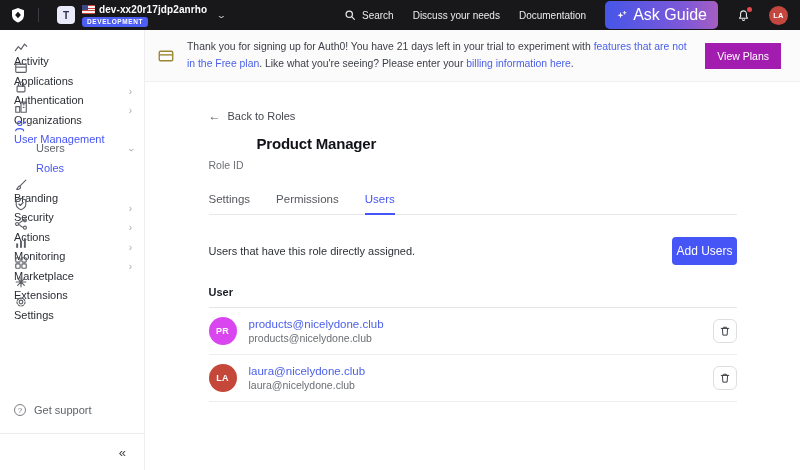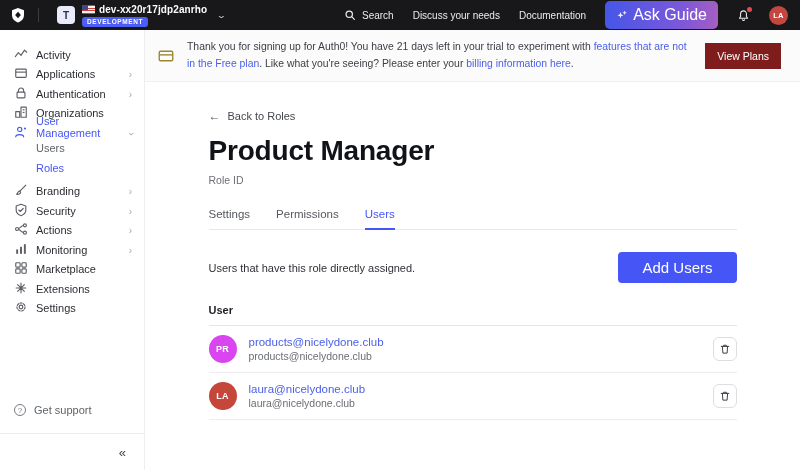--- a/index.html
+++ b/index.html
@@ -34,22 +34,22 @@
   .bell-dot { position:absolute; top:-2px; right:-2px; width:5px; height:5px; border-radius:50%; background:#e5484d; }
   .user-avatar { width:19px; height:19px; border-radius:50%; background:#c4473f; color:#fff;
     font-size:7.5px; font-weight:700; display:flex; align-items:center; justify-content:center; letter-spacing:.3px; cursor:pointer; }
 
   
   .body-row { flex:1; display:flex; min-height:0; }
 
   
   .sidebar { width:145px; flex:0 0 auto; background:#fff; border-right:1px solid #eeeef0;
     padding-top:11px; position:relative; }
-  .side-item { height:19.5px; display:flex; align-items:flex-end; gap:8px; padding:0 12px 0 14px;
-    font-size:11px; color:#2a2d33; cursor:pointer; }
+  .side-item { height:19.5px; display:flex; align-items:flex-start; padding:0 12px 0 14px;
+    font-size:11px; color:#2a2d33; cursor:pointer;flex-direction:column; }
   .side-item .icon { width:14px; height:14px; display:flex; align-items:center; justify-content:center;
     color:#5c5f66; flex:0 0 auto; }
   .side-item.active { color:#4655f5; }
   .side-item.active .icon { color:#4655f5; }
   .side-chevron { margin-left:auto; color:#a8aaaf; font-size:10px; line-height:1; }
   .side-chevron.down { transform:rotate(90deg); }
   .side-sub { height:19.5px; display:flex; align-items:center; padding-left:36px; font-size:11px;
     color:#5f6368; cursor:pointer; }
   .side-sub.active { color:#4655f5; }
   .sidebar-bottom { position:absolute; left:0; right:0; bottom:0; }
@@ -61,40 +61,40 @@
     justify-content:flex-end; padding-right:18px; }
   .collapse-btn { font-size:13px; color:#3c3f44; cursor:pointer; line-height:1; }
 
   
   .main { flex:1; display:flex; flex-direction:column; background:#fff; min-width:0; }
   .banner { height:52px; flex:0 0 auto; background:#fbfbfb; border-bottom:1px solid #f0f0f1;
     display:flex; align-items:center; padding:0 19px 0 12px; gap:12px; }
   .banner-icon { color:#9a8530; flex:0 0 auto; display:flex; }
   .banner-text { font-size:10.4px; line-height:1.55; color:#3b3e45; max-width:525px; }
   .banner-text a { color:#4a5fe8; text-decoration:none; cursor:pointer; }
-  .view-plans-btn { margin-left:auto; background:#7f1d1d; color:#fff; border:none; font-family:inherit;
+  .view-plans-btn { margin-left:auto; background:#a21caf; color:#fff; border:none; font-family:inherit;
     font-size:10.5px; padding:7px 12px; border-radius:0; cursor:pointer; flex:0 0 auto; }
 
   .content { width:528px; margin:0 auto; padding-top:24px; }
   .back-link { display:inline-flex; align-items:center; gap:7px; font-size:11px; color:#44474d; cursor:pointer; }
   .back-arrow { font-size:12px; line-height:1; color:#55585e; }
-  .page-title { margin-top:11px; font-size:28px; font-weight:700; color:#111318; letter-spacing:-.2px; }
+  .page-title { margin-top:11px; font-size:15px; font-weight:700; color:#111318; letter-spacing:-.2px;margin-left:48px; }
   .role-row { margin-top:7px; display:flex; align-items:flex-start; gap:8px; }
   .role-label { font-size:10.5px; color:#6c6f75; }
   .role-badge { font-family:"DejaVu Sans Mono", monospace; font-size:9.5px; color:#3f4248;
     background:#f2f2f4; padding:2px 6px; border-radius:3px; }
 
   .tabs { margin-top:22px; border-bottom:1px solid #e7e8ea; display:flex; gap:26px; }
   .tab { padding-bottom:8px; font-size:11.5px; color:#55585e; cursor:pointer; border-bottom:2px solid transparent; margin-bottom:-1px; }
   .tab.active { color:#4655f5; border-bottom-color:#4655f5; }
 
   .desc-row { margin-top:22px; display:flex; align-items:center; justify-content:space-between; }
   .desc-text { font-size:11px; color:#2e3136; }
-  .add-users-btn { background:#4655f5; color:#fff; border:none; font-family:inherit; font-size:15px;
-    padding:7px 24px; border-radius:4px; cursor:pointer; }
+  .add-users-btn { background:#4655f5; color:#fff; border:none; font-family:inherit; font-size:12px;
+    padding:7px 4px; border-radius:4px; cursor:pointer; }
 
   .users-table { margin-top:15px; }
   .table-header { font-size:11px; font-weight:700; color:#1b1e24; padding:6px 0 9px; border-bottom:1px solid #e4e5e8; }
   .user-row { display:flex; align-items:center; gap:12px; padding:9px 0; border-bottom:1px solid #ecedf0; }
   .row-avatar { width:28px; height:28px; border-radius:50%; color:#fff; font-size:9px; font-weight:700;
     display:flex; align-items:center; justify-content:center; letter-spacing:.3px; flex:0 0 auto; }
   .row-avatar.navy { background:#d946ef; }
   .row-avatar.red { background:#c4473a; }
   .row-info { display:flex; flex-direction:column; gap:2px; }
   .row-email-link { font-size:11.5px; color:#4a5fe8; text-decoration:none; cursor:pointer; }

